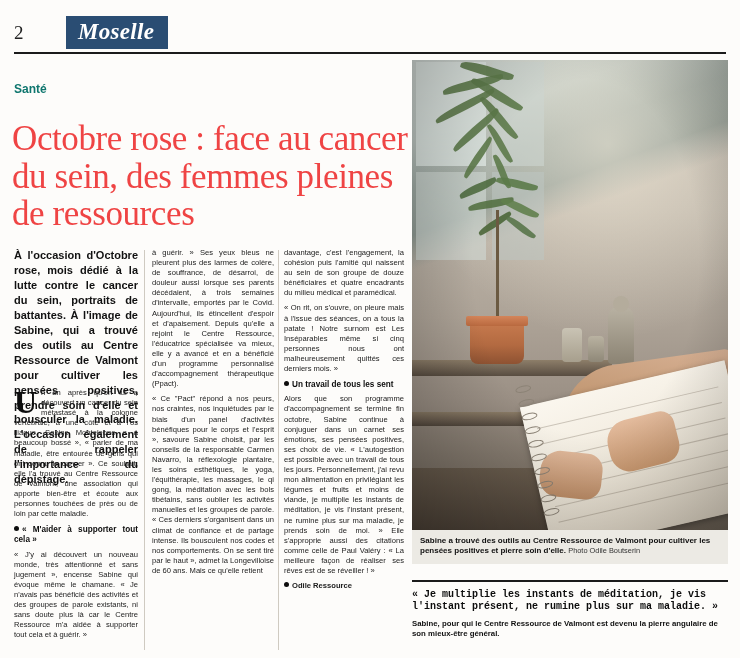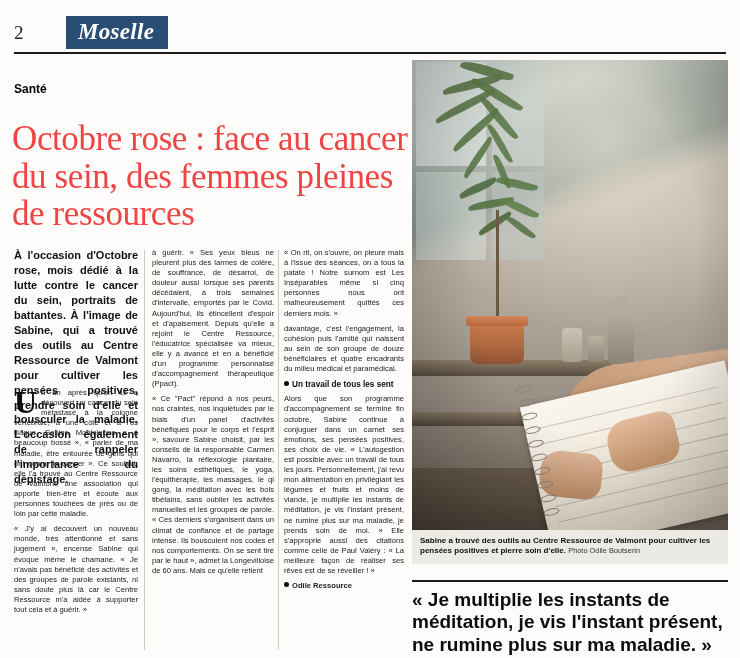--- a/index.html
+++ b/index.html
@@ -55,21 +55,21 @@
   }
 
   
   .rubric {
     position: absolute;
     left: 14px;
     top: 82px;
     font-family: "Liberation Sans", sans-serif;
     font-weight: bold;
     font-size: 12px;
-    color: #000000;
+    color: #0f766e;
   }
   .headline {
     position: absolute;
     left: 12px;
     top: 97px;
     width: 400px;
     font-family: "Liberation Serif", serif;
     font-weight: normal;
     font-size: 35px;
     line-height: 1.06;
@@ -371,23 +371,23 @@
   .pullquote {
     position: absolute;
     left: 412px;
     top: 580px;
     width: 316px;
     box-sizing: border-box;
     padding-top: 7px;
     border-top: 2px solid #1b1b1b;
   }
   .pullquote .q {
-    font-family: Liberation Sans, sans-serif;
-    font-weight: bold;
-    font-size: 19px;
+    font-family: Liberation Mono, monospace;
+    font-weight: bold;
+    font-size: 10px;
     line-height: 1.18;
     color: #0d0d0d;
     margin: 0 0 6px 0;
   }
   .pullquote .attrib {
     font-family: "Liberation Sans", sans-serif;
     font-weight: bold;
     font-size: 7.8px;
     line-height: 1.3;
     color: #111;
@@ -414,31 +414,34 @@
 
   <div class="chapeau">À l'occasion d'Octobre rose, mois dédié à la lutte contre le cancer du sein, portraits de battantes. À l'image de Sabine, qui a trouvé des outils au Centre Ressource de Valmont pour cultiver les pensées positives, prendre soin d'elle et bousculer la maladie. L'occasion également de rappeler l'importance du dépistage.</div>
 
   <div class="col-rule" style="left:144px; top:250px; height:400px;"></div>
   <div class="col-rule" style="left:278px; top:250px; height:400px;"></div>
 
   <div class="col col1">
     <p class="dropcap-para">
       <span class="dropcap">U</span><span>n an après qu'on lui a découvert un cancer du sein métastasé à la colonne vertébrale, à une côte et à l'os iliaque, Sabine Monteleone « a beaucoup bossé », « parler de ma maladie, être entourée de gens qui ont connu le cancer ». Ce souhait, elle l'a trouvé au Centre Ressource de Valmont, une association qui apporte bien-être et écoute aux personnes touchées de près ou de loin par cette maladie.</span>
     </p>
+    <div class="subhead">
+      <span class="bullet"></span><span>« M'aider à supporter tout cela »</span>
+    </div>
     <p>« J'y ai découvert un nouveau monde, très attentionné et sans jugement », encense Sabine qui évoque même le chamane. « Je n'avais pas bénéficié des activités et des groupes de parole existants, ni sans doute plus là car le Centre Ressource m'a aidée à supporter tout cela et à guérir. »</p>
   </div>
 
   <div class="col col2">
     <p>à guérir. » Ses yeux bleus ne pleurent plus des larmes de colère, de souffrance, de désarroi, de douleur aussi lorsque ses parents décédaient, à trois semaines d'intervalle, emportés par le Covid. Aujourd'hui, ils étincellent d'espoir et d'apaisement. Depuis qu'elle a rejoint le Centre Ressource, l'éducatrice spécialisée va mieux, elle y a avancé et en a bénéficié d'un programme personnalisé d'accompagnement thérapeutique (Ppact).</p>
     <p>« Ce "Pact" répond à nos peurs, nos craintes, nos inquiétudes par le biais d'un panel d'activités bénéfiques pour le corps et l'esprit », savoure Sabine choisit, par les conseils de la responsable Carmen Navarro, la réflexologie plantaire, les soins esthétiques, le yoga, l'équithérapie, les massages, le qi gong, la méditation avec les bols tibétains, sans oublier les activités manuelles et les groupes de parole. « Ces derniers s'organisent dans un climat de confiance et de partage intense. Ils bousculent nos codes et nos comportements. On se sent tiré par le haut », admet la Longevilloise de 60 ans. Mais ce qu'elle retient</p>
   </div>
 
   <div class="col col3">
+    <p>davantage, c'est l'engagement, la cohésion puis l'amitié qui naissent au sein de son groupe de douze bénéficiaires et quatre encadrants du milieu médical et paramédical.</p>
     <p>« On rit, on s'ouvre, on pleure mais à l'issue des séances, on a tous la patate ! Notre surnom est Les Inséparables même si cinq personnes nous ont malheureusement quittés ces derniers mois. »</p>
-    <p>davantage, c'est l'engagement, la cohésion puis l'amitié qui naissent au sein de son groupe de douze bénéficiaires et quatre encadrants du milieu médical et paramédical.</p>
     <div class="subhead">
       <span class="bullet"></span><span>Un travail de tous les sent</span>
     </div>
     <p>Alors que son programme d'accompagnement se termine fin octobre, Sabine continue à conjuguer dans un carnet ses émotions, ses pensées positives, ses choix de vie. « L'autogestion est possible avec un travail de tous les jours. Personnellement, j'ai revu mon alimentation en privilégiant les légumes et fruits et moins de viande, je multiplie les instants de méditation, je vis l'instant présent, ne rumine plus sur ma maladie, je prends soin de moi. » Elle s'approprie aussi des citations comme celle de Paul Valéry : « La meilleure façon de réaliser ses rêves est de se réveiller ! »</p>
     <div class="byline">
       <span class="bullet"></span><span>Odile Ressource</span>
     </div>
   </div>
 
   <div class="photo-wrap">

